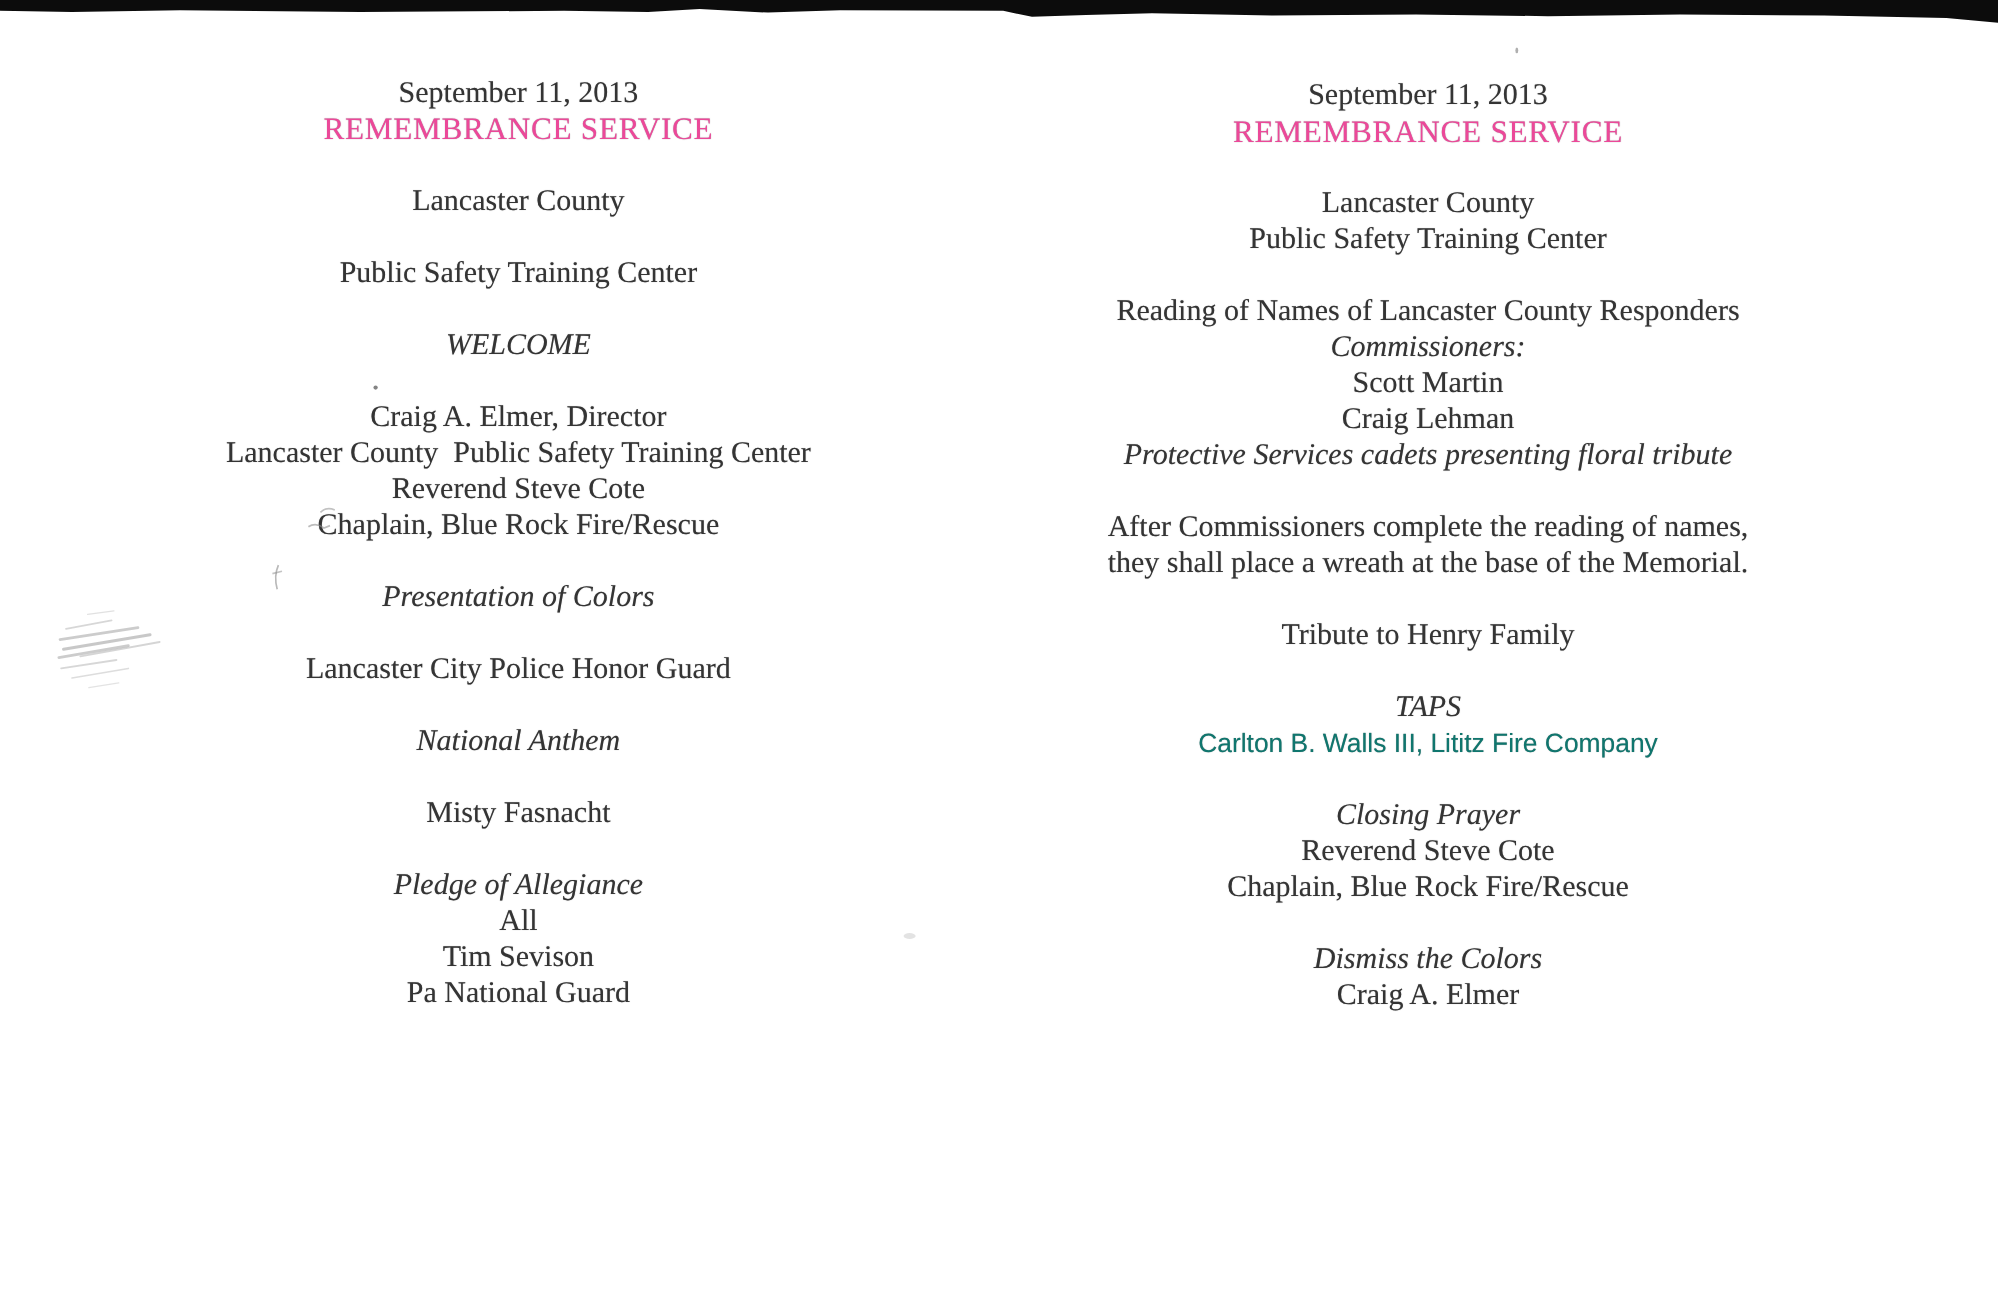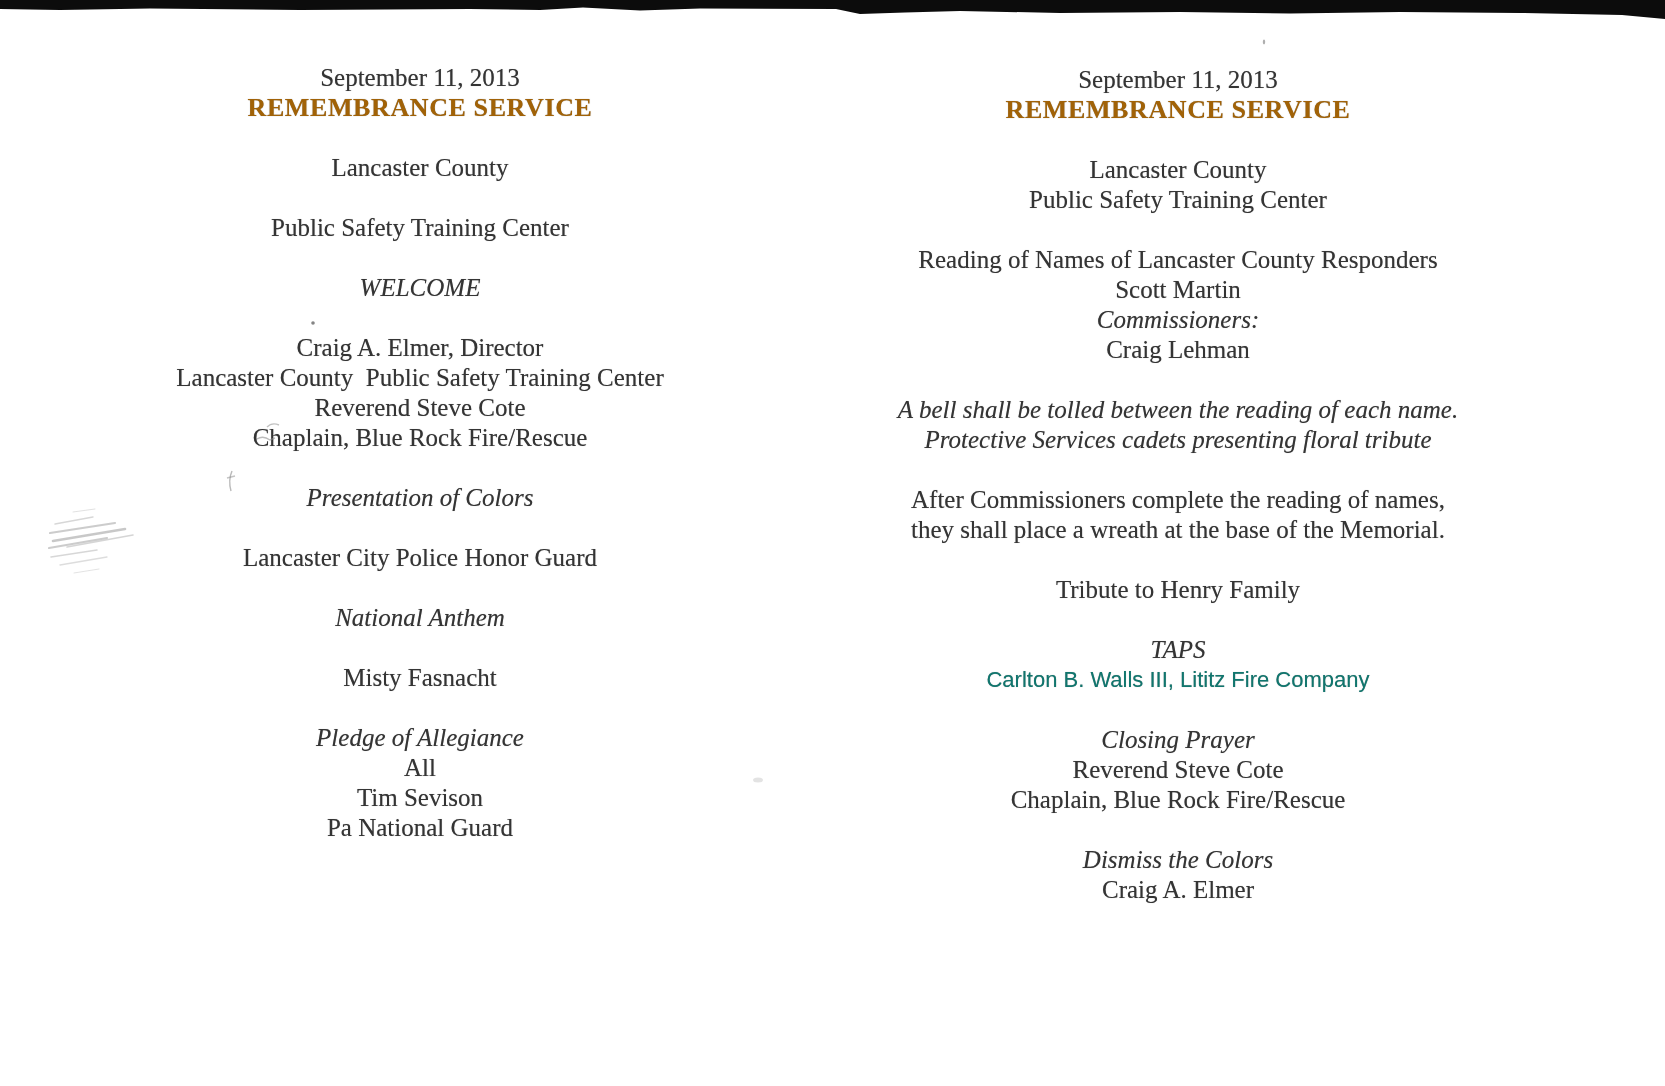--- a/index.html
+++ b/index.html
@@ -11,35 +11,36 @@
     font-family: "Liberation Serif", serif;
   }
   .scan-bar {
     position: absolute; top: 0; left: 0;
     width: 1665px; height: 22px;
     pointer-events: none;
   }
   .page-col {
     position: absolute;
     text-align: center;
+    padding-left: 12px;
   }
   .page-left  { left: 0px;   top: 63px; width: 840px; }
   .page-right { left: 828px; top: 65px; width: 700px; }
   .line {
     font-size: 25px;
     line-height: 30px;
     color: #343434;
     white-space: pre;
     text-shadow: 0 0 0.7px rgba(70,70,70,0.55);
   }
   .line.bold {
-    font-weight: bold;
+    font-weight: normal;
     font-size: 26px;
     letter-spacing: 0.6px;
-    color: #a16207;
+    color: #ec4899;
     text-shadow: 0 0 0.9px rgba(90,90,90,0.6);
   }
   .line.italic { font-style: italic; }
   .line.sans {
     font-family: "Liberation Sans", sans-serif;
     font-size: 22px;
     color: #0f766e;
   }
   .sp { margin-top: 30px; font-family: Liberation Serif, serif; }
   .artifact { position: absolute; pointer-events: none; }
@@ -70,24 +71,23 @@
   <div class="line">Tim Sevison</div>
   <div class="line">Pa National Guard</div>
 </div>
 
 <div class="page-col page-right">
   <div class="line">September 11, 2013</div>
   <div class="line bold">REMEMBRANCE SERVICE</div>
   <div class="line sp">Lancaster County</div>
   <div class="line">Public Safety Training Center</div>
   <div class="line sp">Reading of Names of Lancaster County Responders</div>
+  <div class="line italic">Commissioners:</div>
   <div class="line">Scott Martin</div>
-  <div class="line italic">Commissioners:</div>
   <div class="line">Craig Lehman</div>
-  <div class="line sp italic">A bell shall be tolled between the reading of each name.</div>
   <div class="line italic">Protective Services cadets presenting floral tribute</div>
   <div class="line sp">After Commissioners complete the reading of names,</div>
   <div class="line">they shall place a wreath at the base of the Memorial.</div>
   <div class="line sp">Tribute to Henry Family</div>
   <div class="line sp italic">TAPS</div>
   <div class="line sans">Carlton B. Walls III, Lititz Fire Company</div>
   <div class="line sp italic">Closing Prayer</div>
   <div class="line">Reverend Steve Cote</div>
   <div class="line">Chaplain, Blue Rock Fire/Rescue</div>
   <div class="line sp italic">Dismiss the Colors</div>

